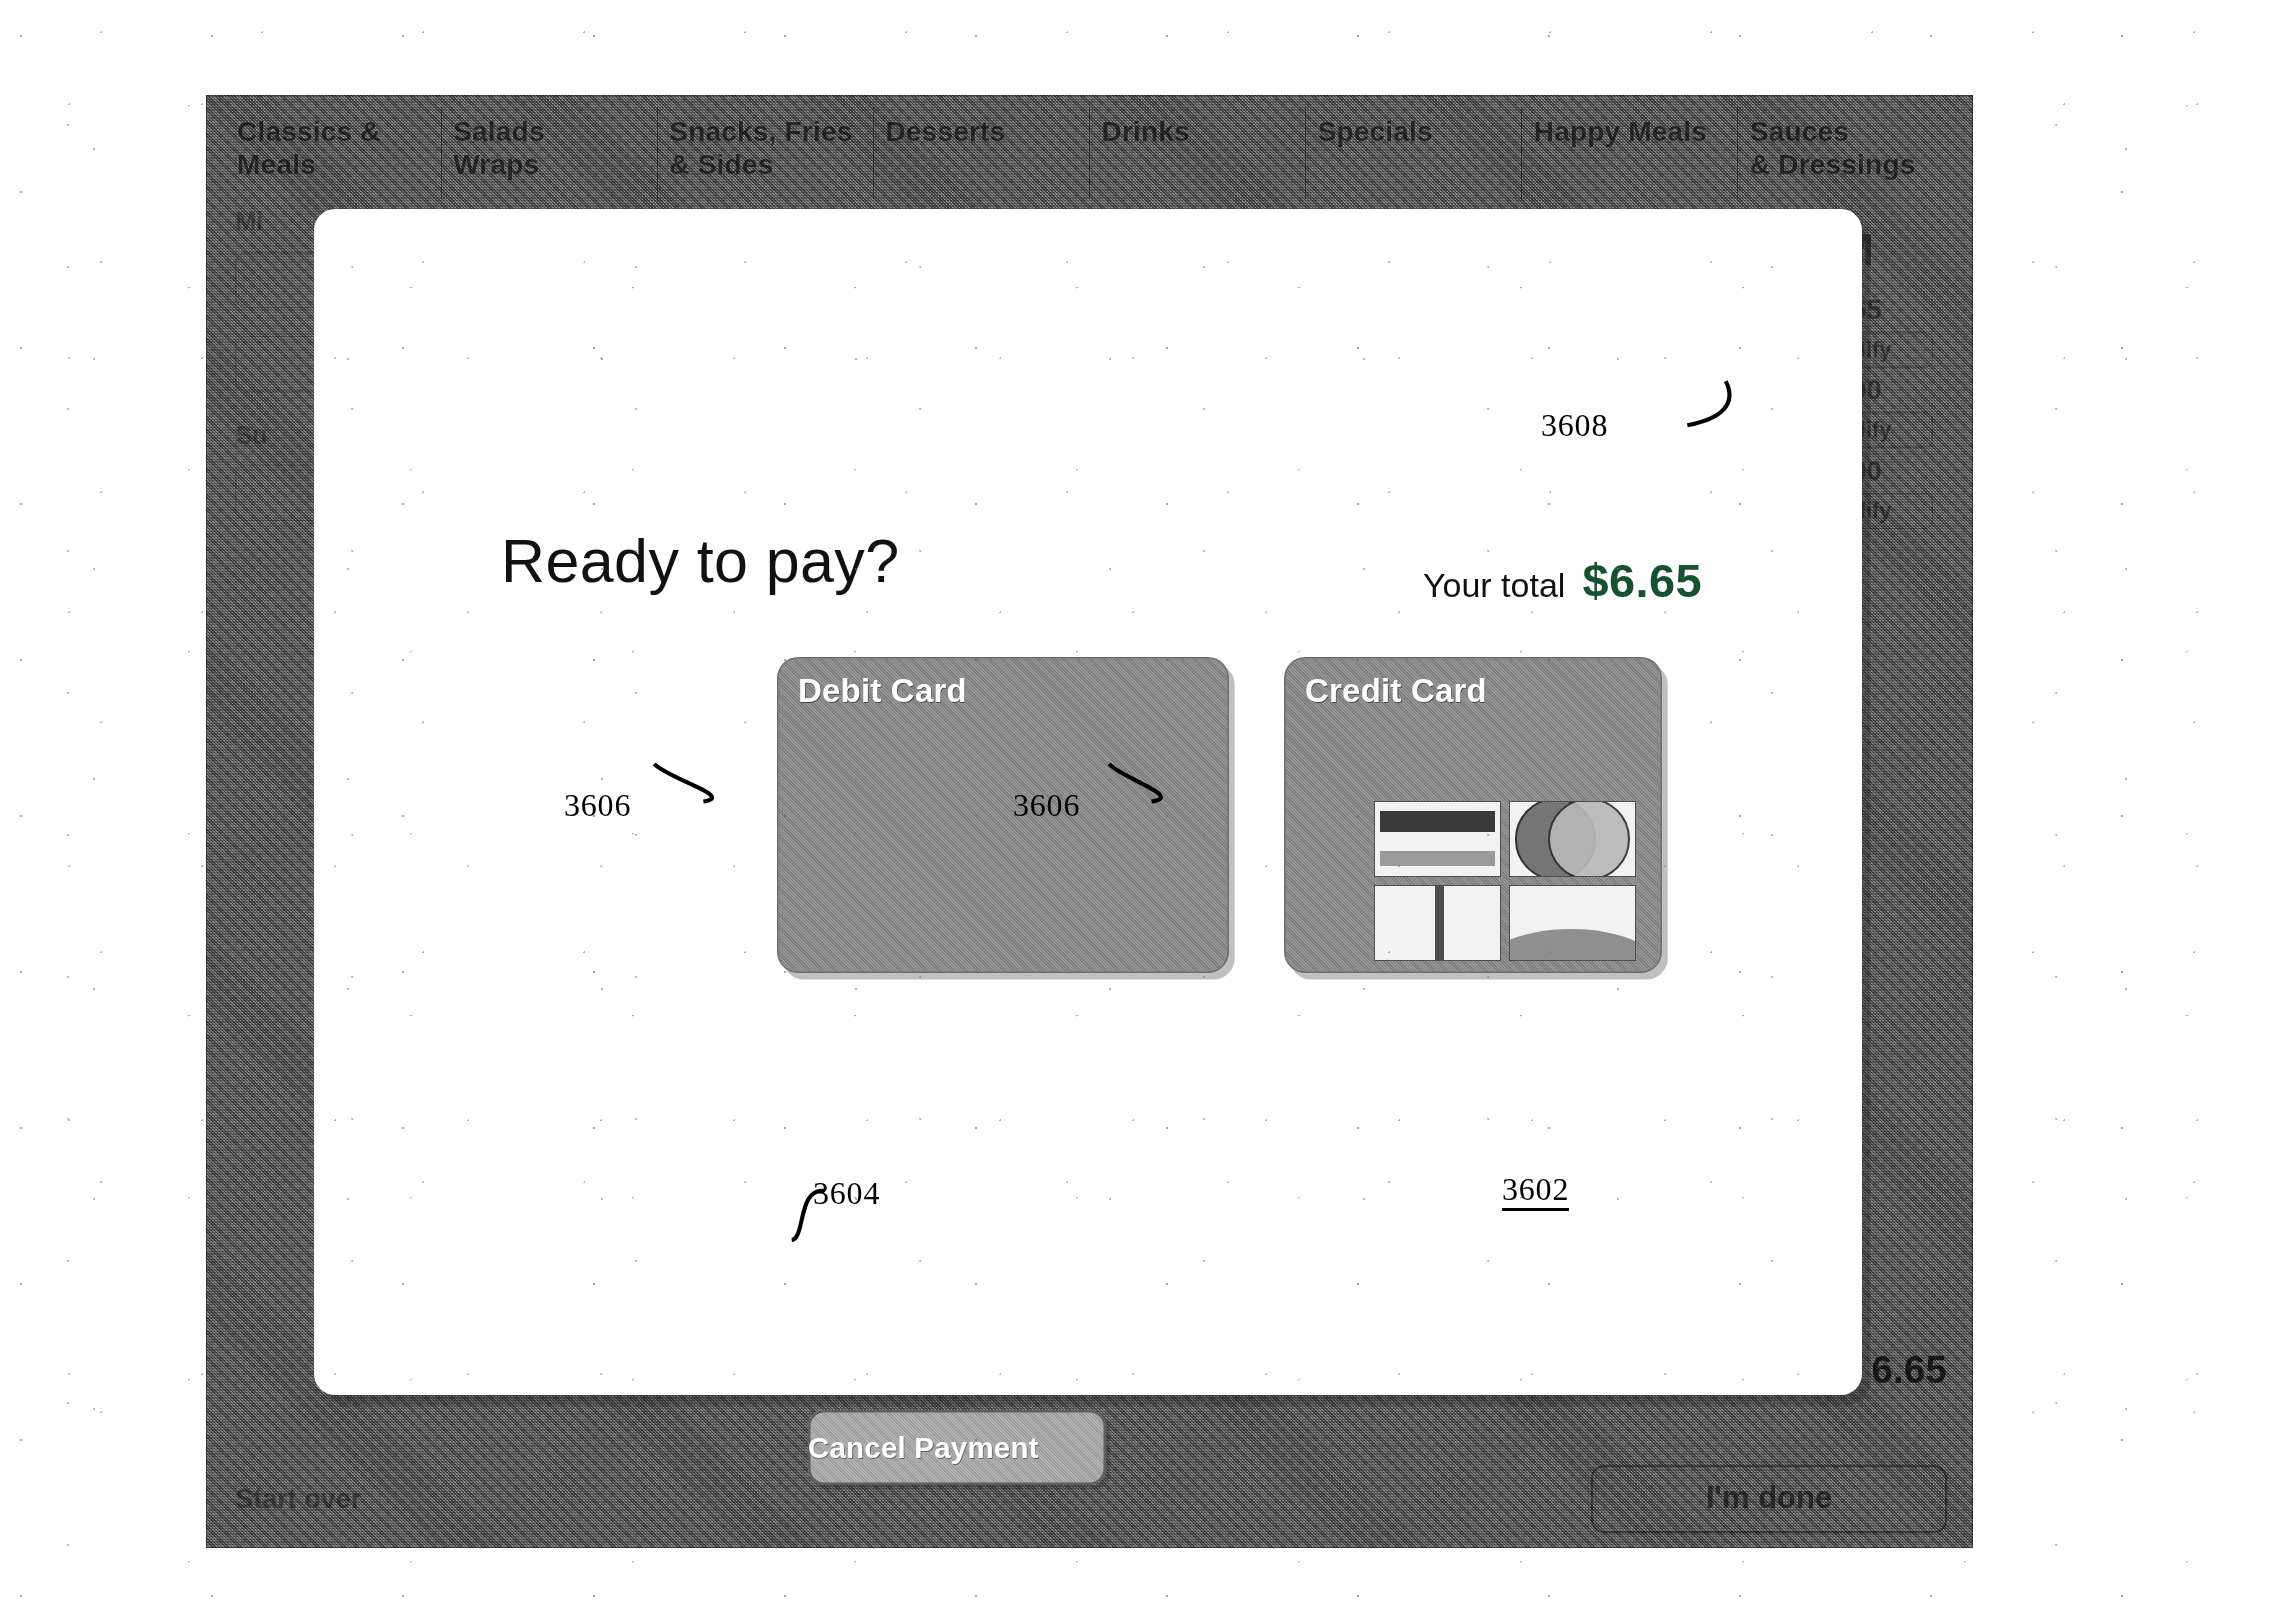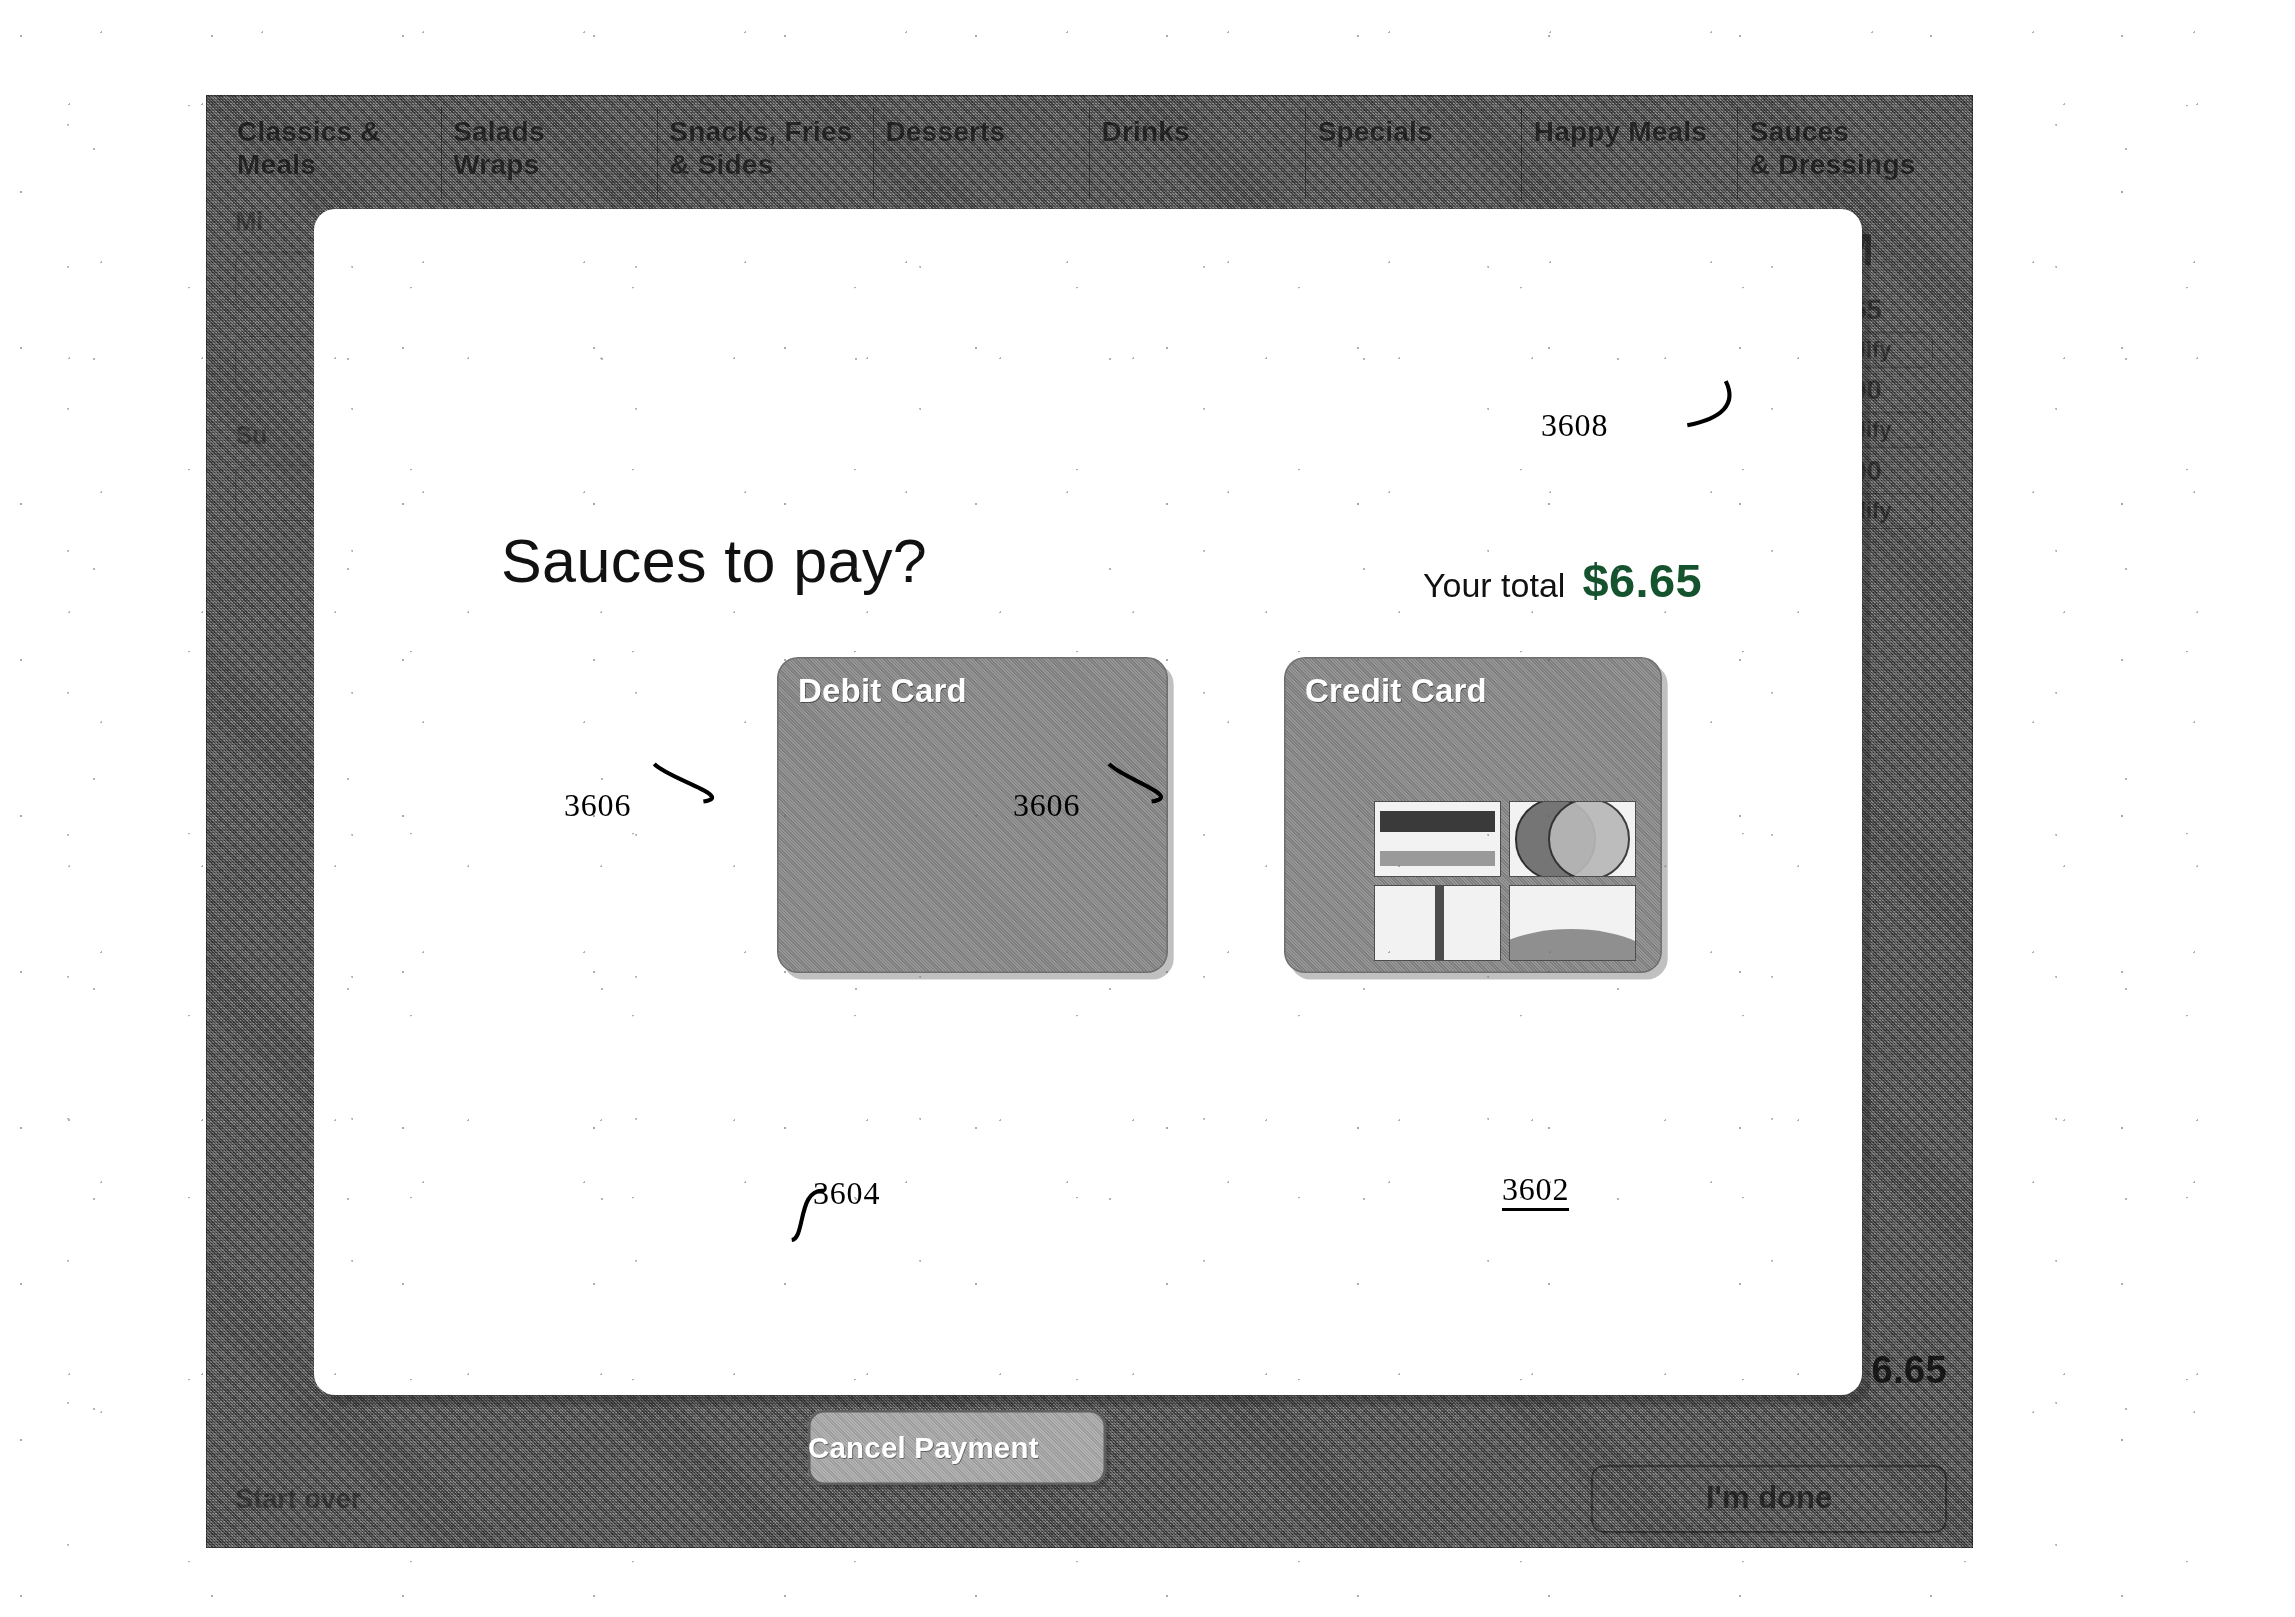--- a/index.html
+++ b/index.html
@@ -264,21 +264,21 @@
     color: #ffffff;
     font-size: 33px;
     font-weight: 700;
     letter-spacing: 0.2px;
     text-shadow: 0.8px 0.8px 0 rgba(0,0,0,.45);
     white-space: nowrap;
   }
   #tile-debit {
     left: 463px;
     top: 448px;
-    width: 391px;
+    width: 452px;
     height: 316px;
   }
   #tile-credit {
     left: 970px;
     top: 448px;
     width: 378px;
     height: 316px;
   }
 
   
@@ -445,21 +445,21 @@
     </div>
 
     <div id="bottom-bar">
       <div id="start-over">Start over</div>
       <div id="im-done">I'm done</div>
     </div>
   </div>
 
   <div id="dialog">
 
-    <div id="title">Sauces to pay?</div>
+    <div id="title">Ready to pay?</div>
 
     <div id="total-wrap">
       <span id="total-label">Your total</span>
       <span id="total-value">$6.65</span>
     </div>
 
     <div id="tile-debit" class="tile">
       <div class="tile-label">Debit Card</div>
     </div>
 

